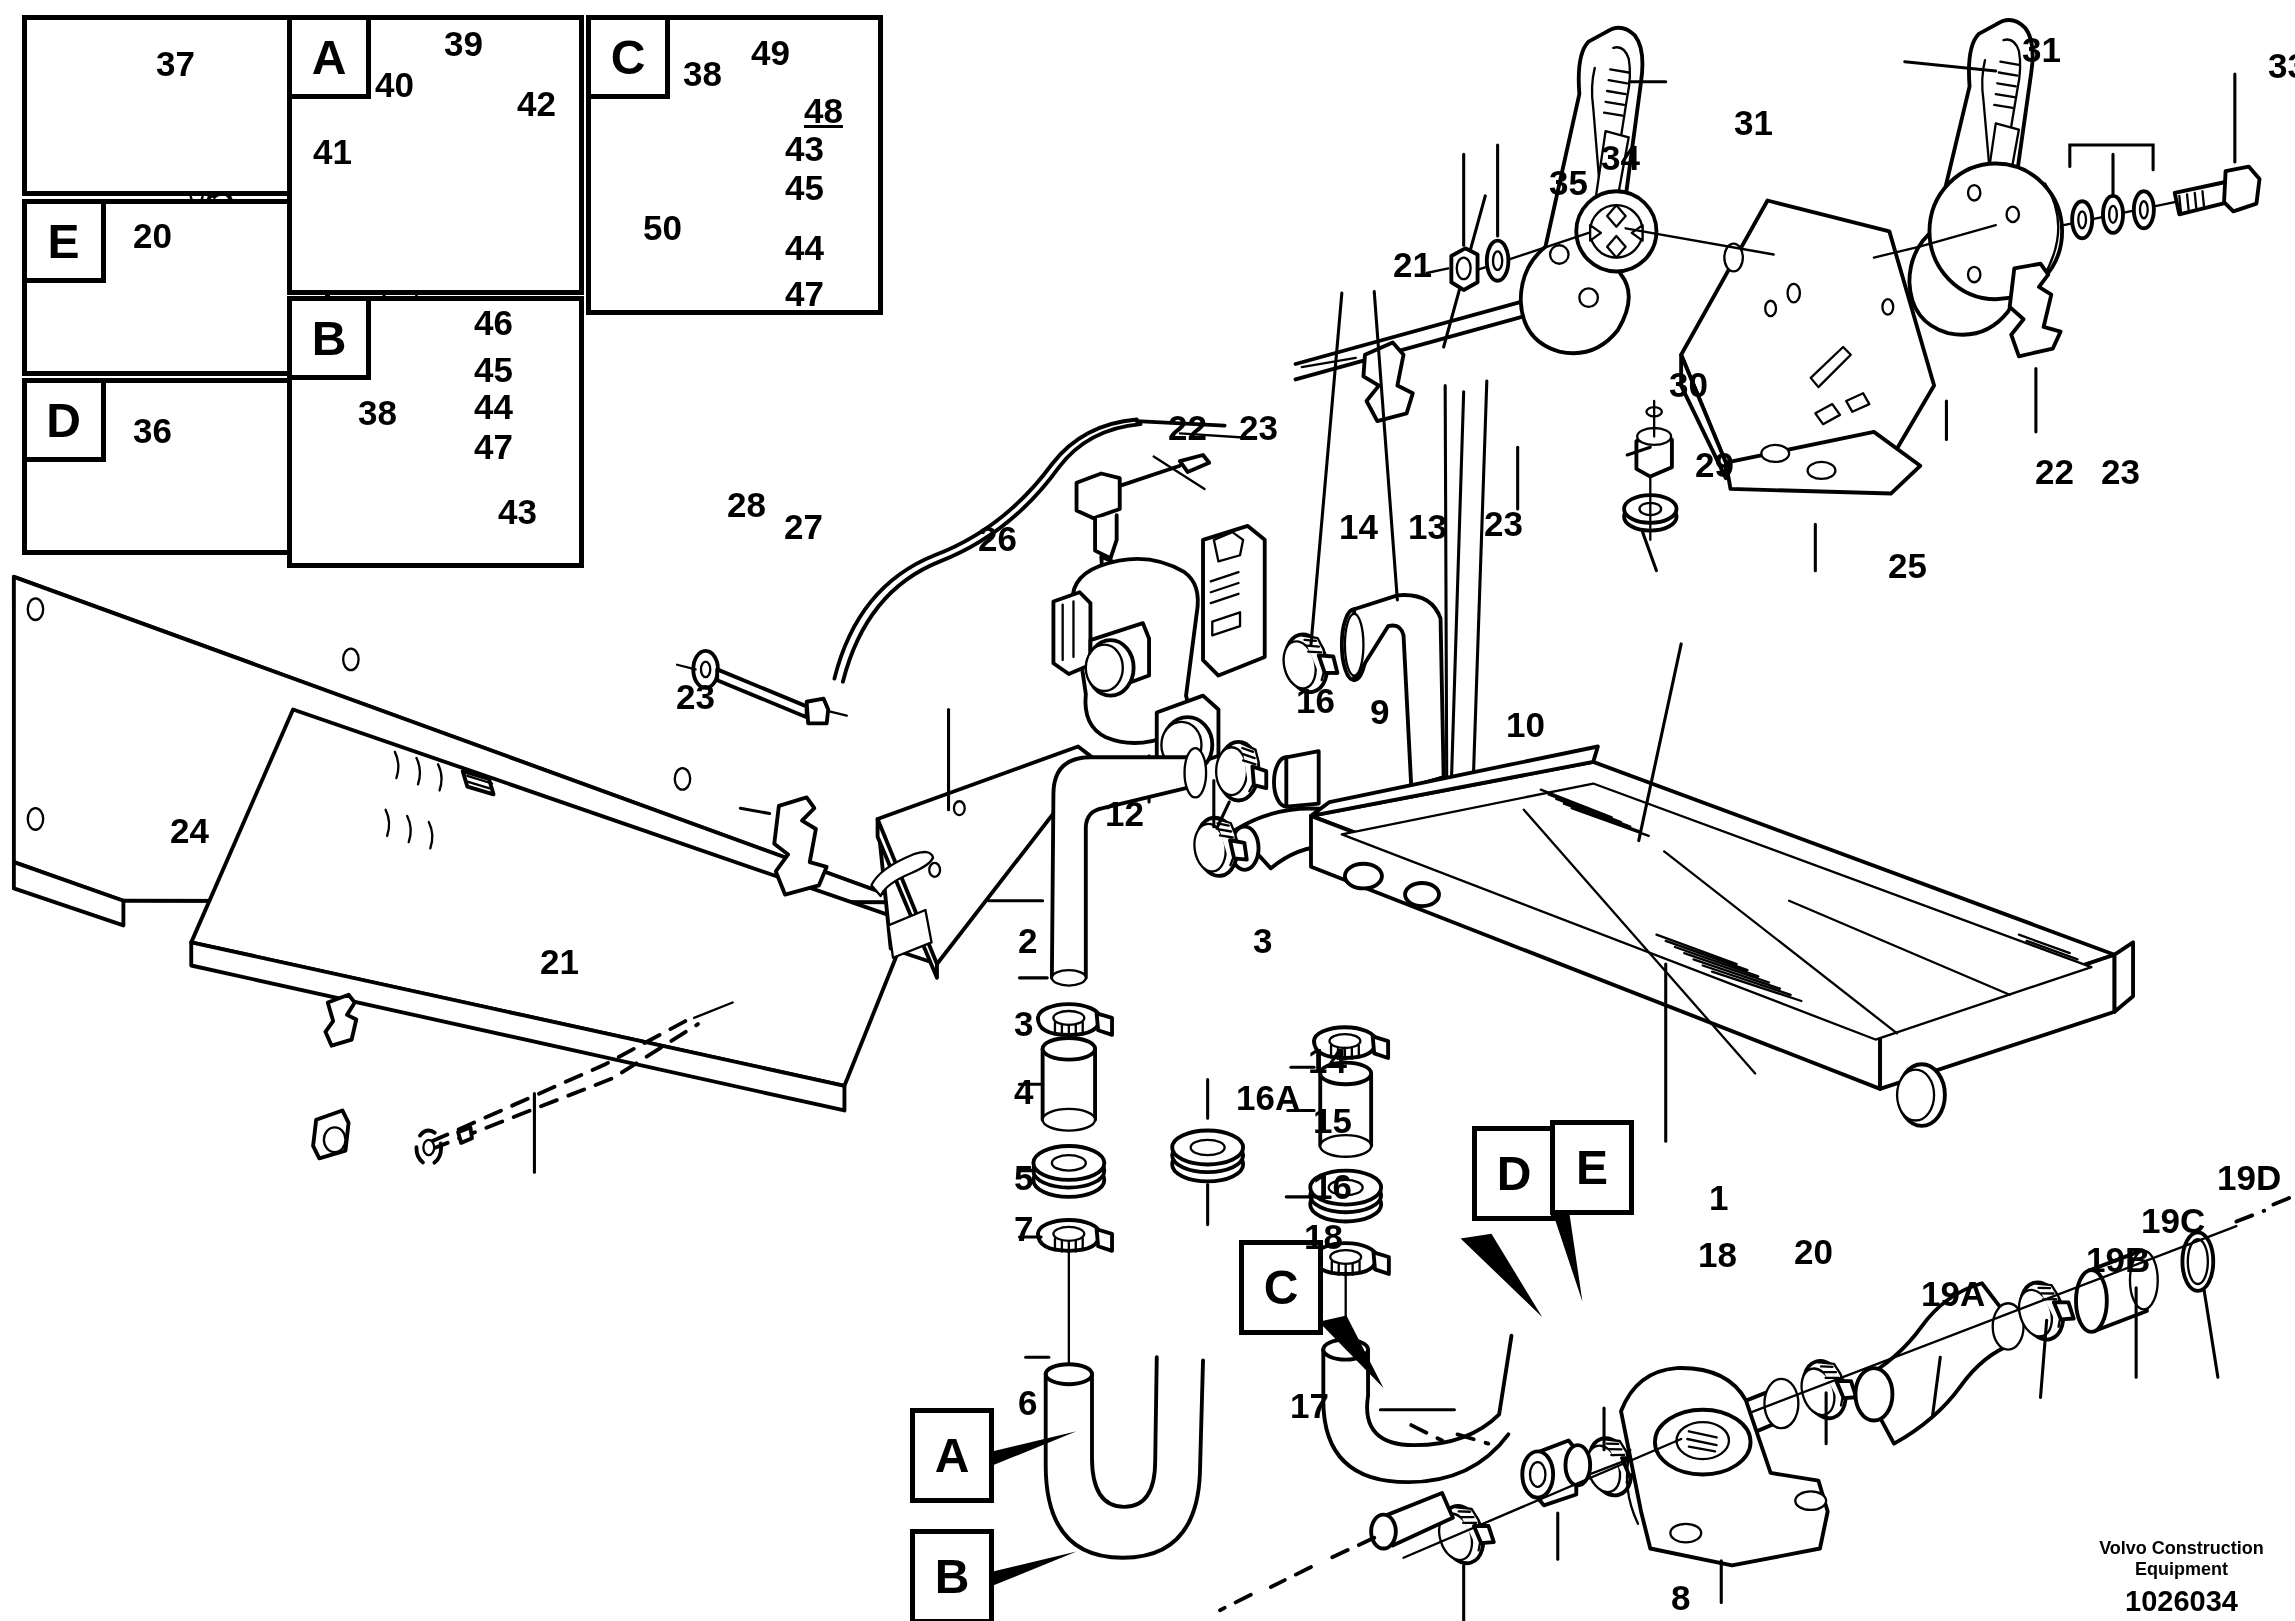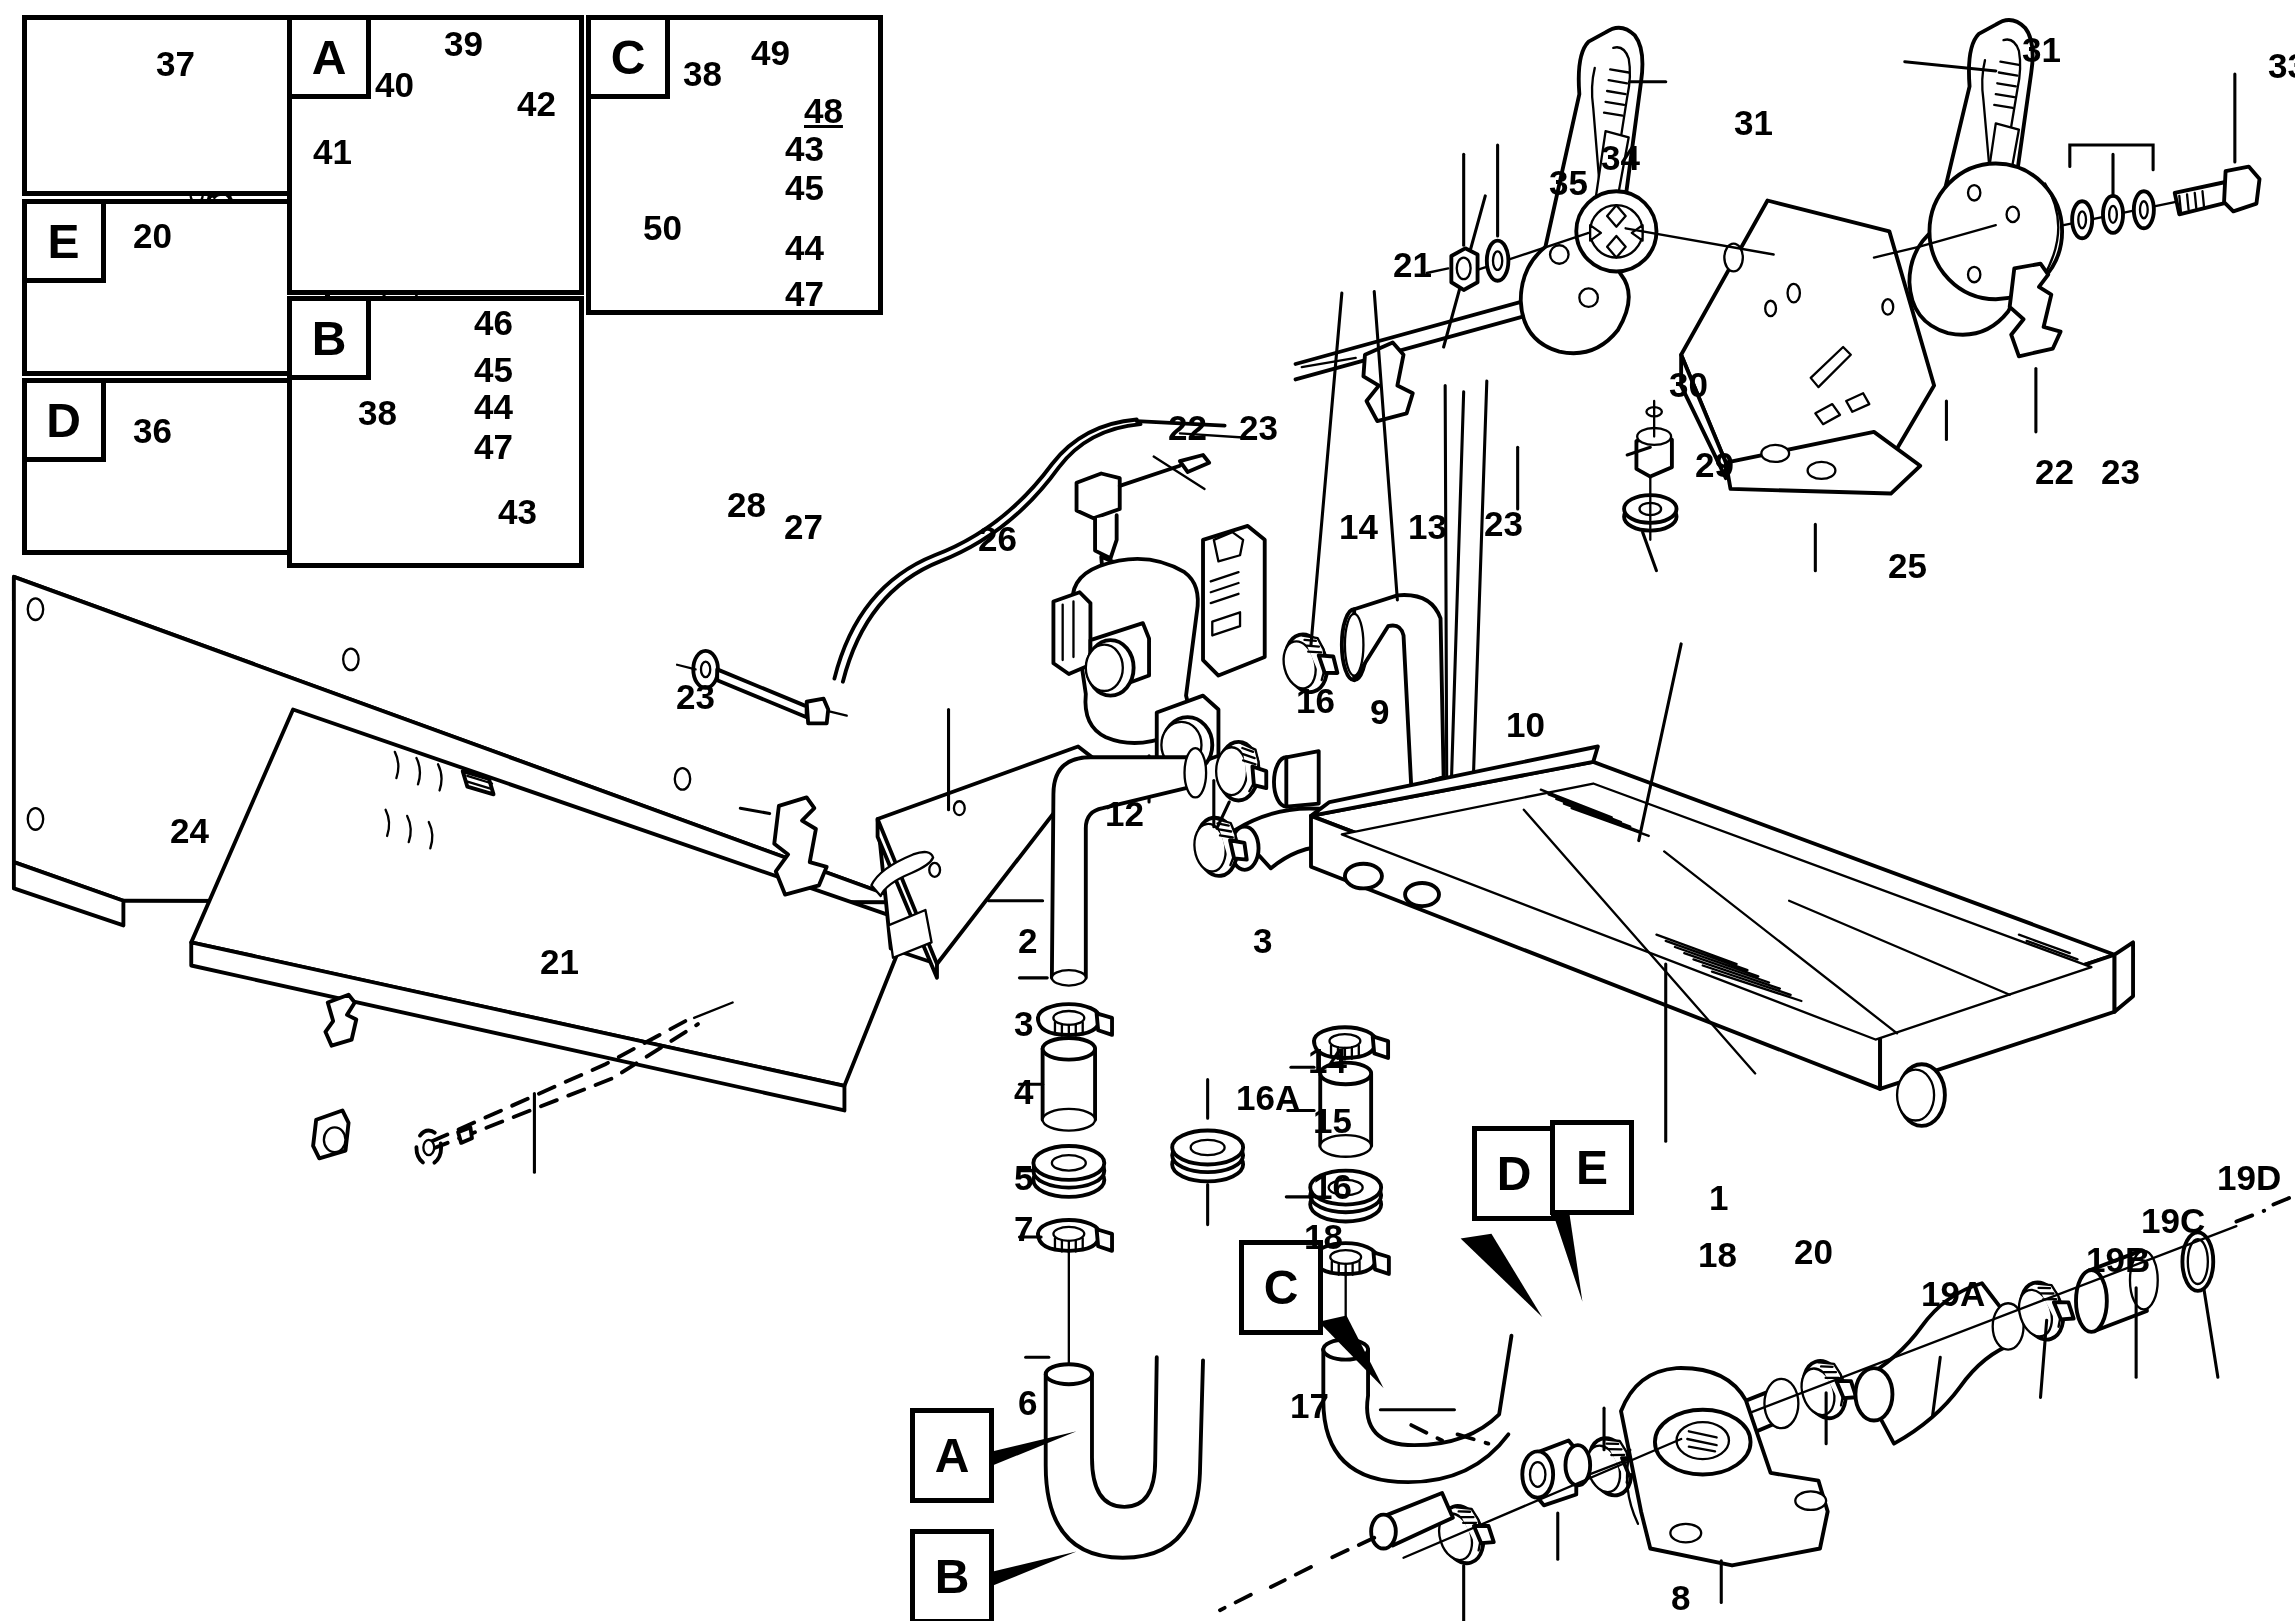--- a/index.html
+++ b/index.html
@@ -684,15 +684,20 @@
       <div class="lbl n" style="left: 1921px; top: 1276px;">19A</div>
       <div class="lbl n" style="left: 2058px; top: 1242px; margin-left: 28px;">19B</div>
       <div class="lbl n" style="left: 2141px; top: 1203px;">19C</div>
       <div class="lbl n" style="left: 2217px; top: 1160px;">19D</div>
       <div class="lbl n" style="left: 1018px; top: 1385px;">6</div>
       <div class="lbl n" style="left: 1290px; top: 1388px;">17</div>
       <div class="lbl n" style="left: 1671px; top: 1580px;">8</div>
       <div class="lbl n" style="left: 1836px; top: 1615px;">8A</div>
     </div>
 
+  <div class="footer" style="left:2083px;top:1538px;width:197px;">
+    <div class="brand">Volvo Construction</div>
+    <div class="brand">Equipment</div>
+    <div class="docnum">1026034</div>
+  </div>
 
 </div>
 
 
 </body></html>

